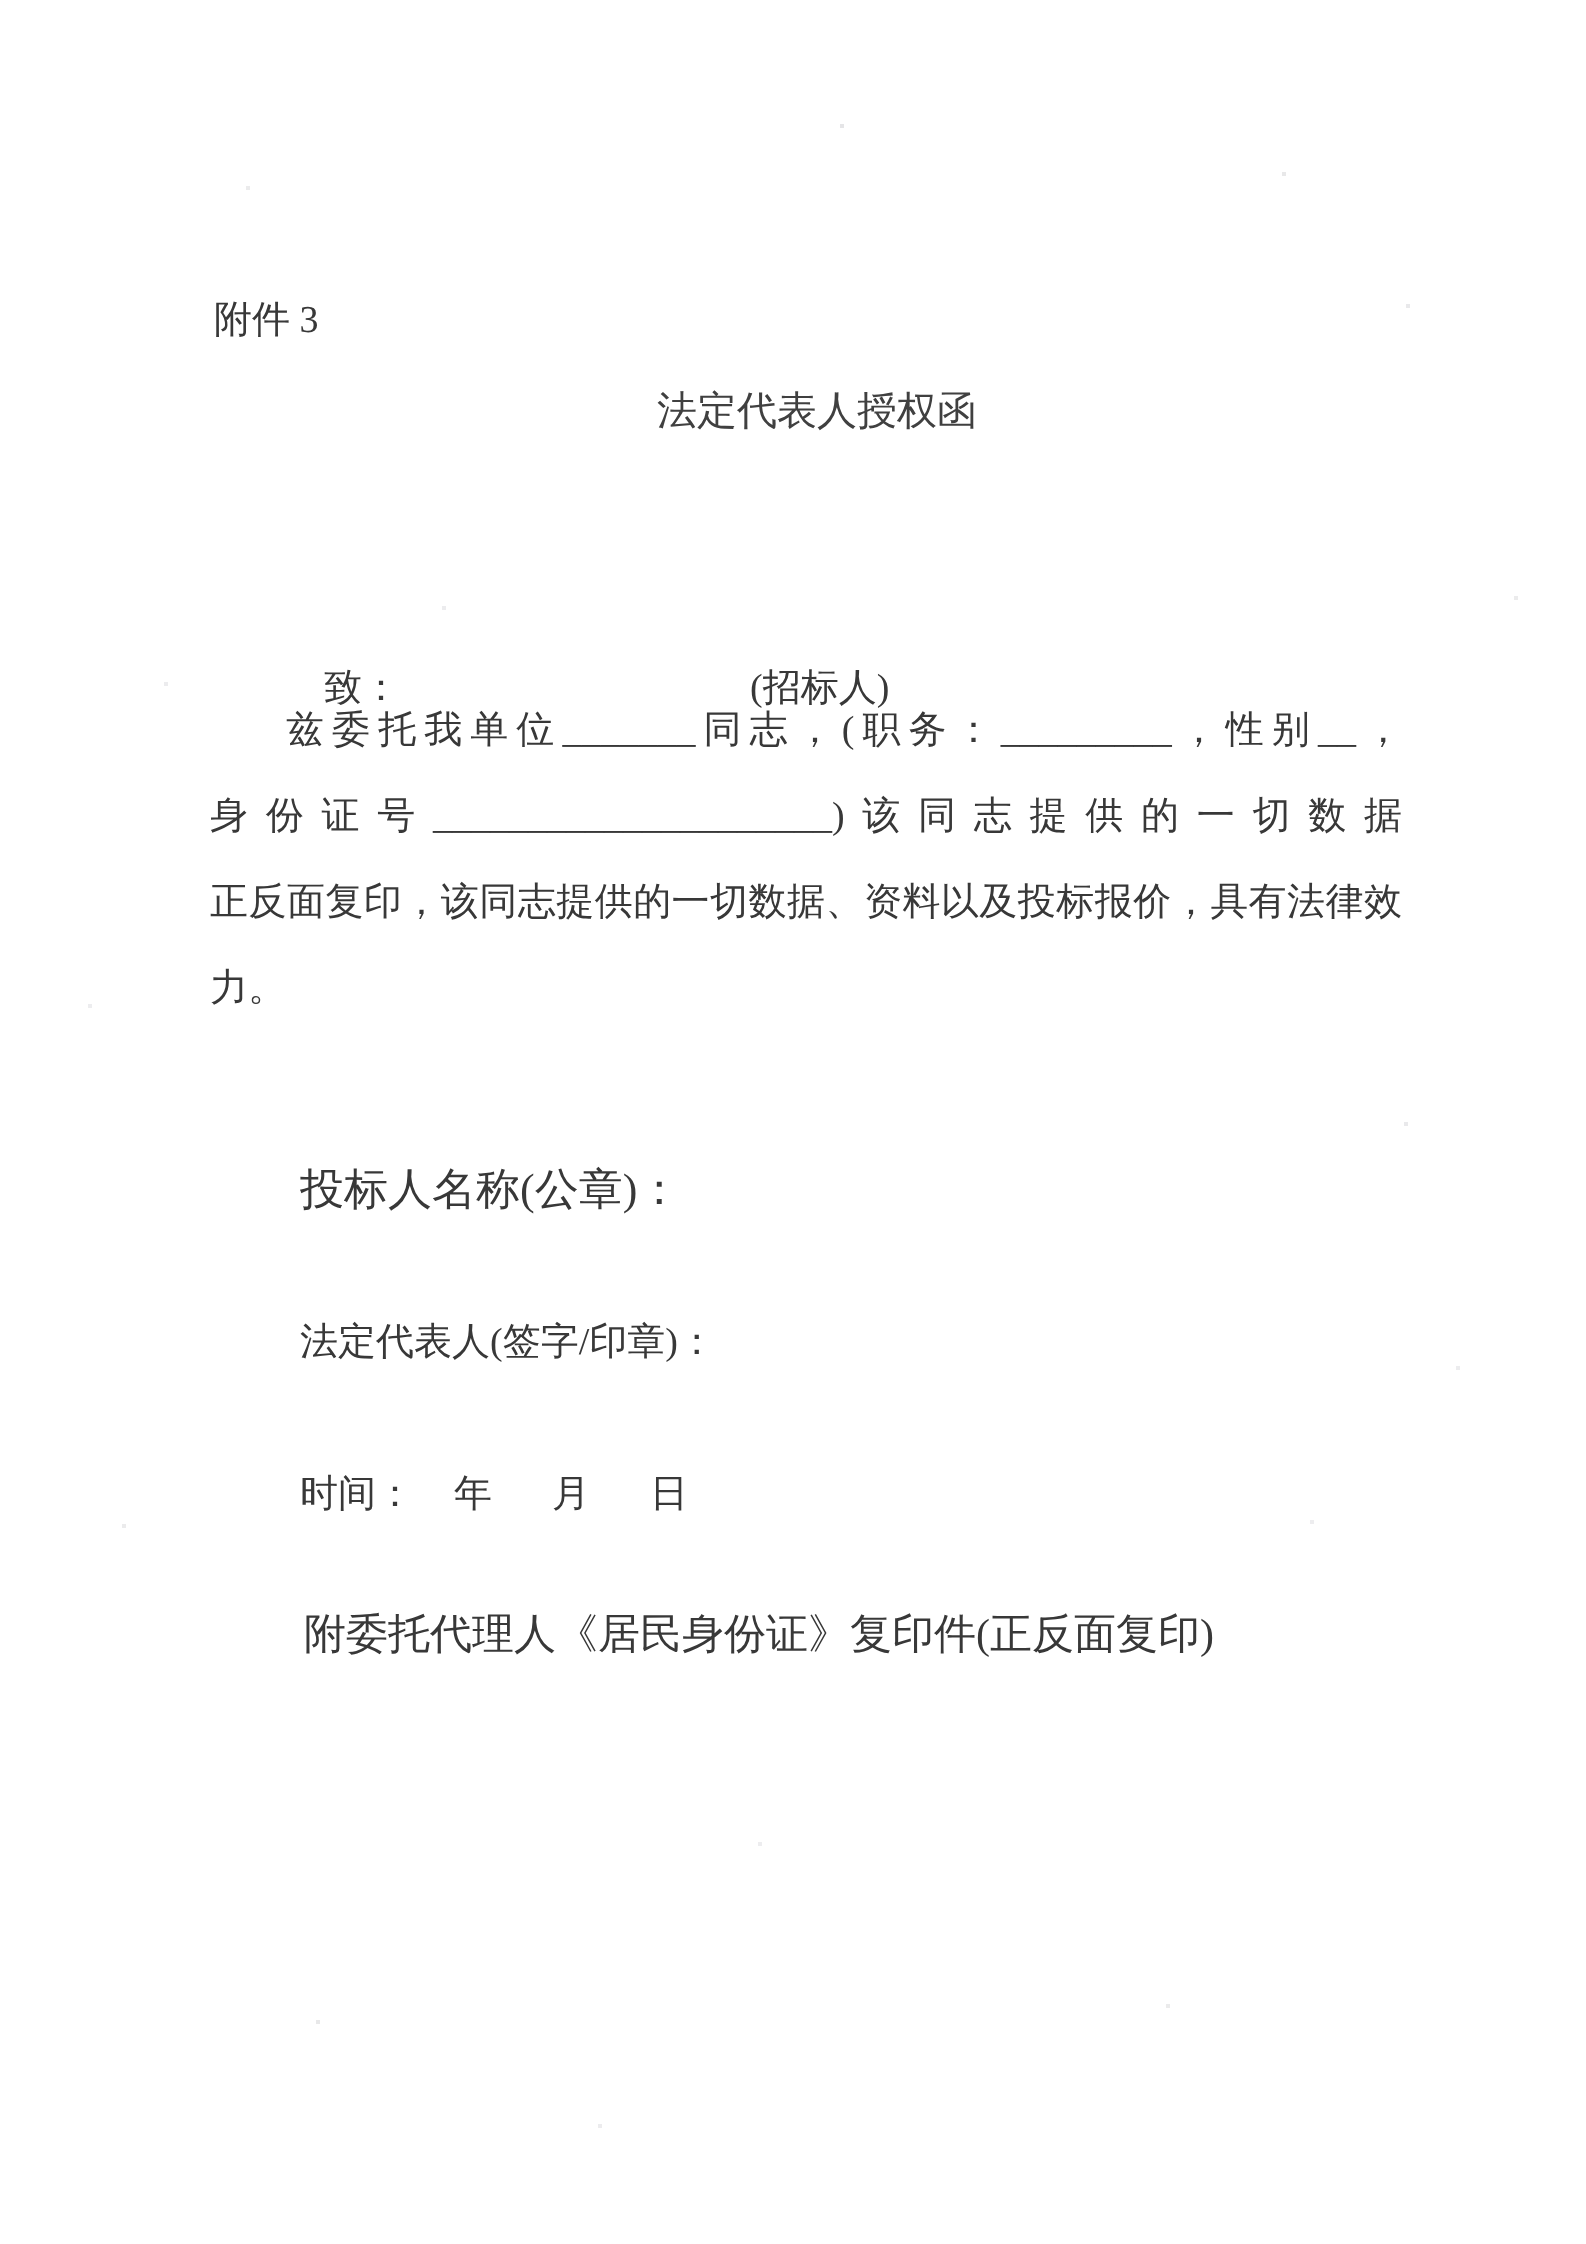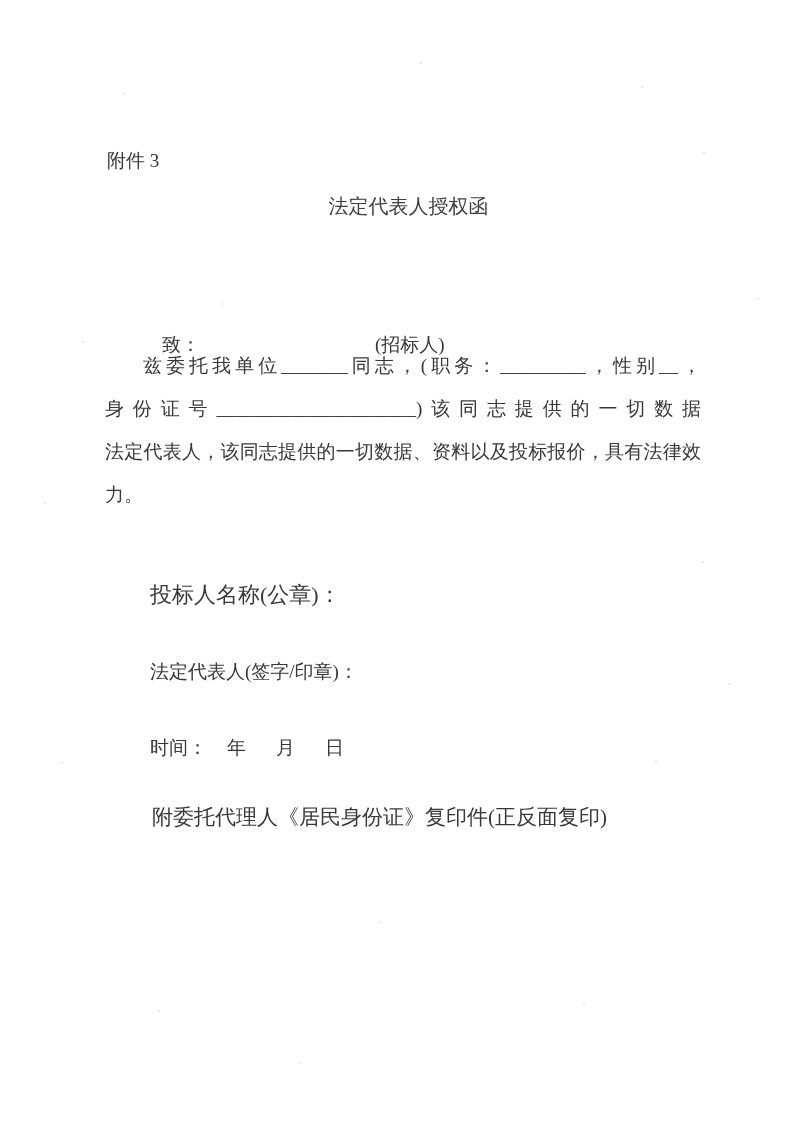--- a/index.html
+++ b/index.html
@@ -99,21 +99,21 @@
 
   <div class="abs doc-title">法定代表人授权函</div>
 
   <div class="abs recipient-line">
     <span class="to-label">致：</span><span class="designation">(招标人)</span>
   </div>
 
   <div class="abs body-para">
     <div class="pline indent">兹委托我单位_______同志，(职务：_________，性别__，</div>
     <div class="pline">身份证号_____________________)该同志提供的一切数据</div>
-    <div class="pline">法定代表人，该同志提供的一切数据、资料以及投标报价，具有法律效</div>
+    <div class="pline">正反面复印，该同志提供的一切数据、资料以及投标报价，具有法律效</div>
     <div class="pline last">力。</div>
   </div>
 
   <div class="abs sig-bidder">投标人名称(公章)：</div>
 
   <div class="abs sig-legal">法定代表人(签字/印章)：</div>
 
   <div class="abs sig-date">
     <span>时间：</span><span class="year">年</span><span class="month">月</span><span class="day">日</span>
   </div>

